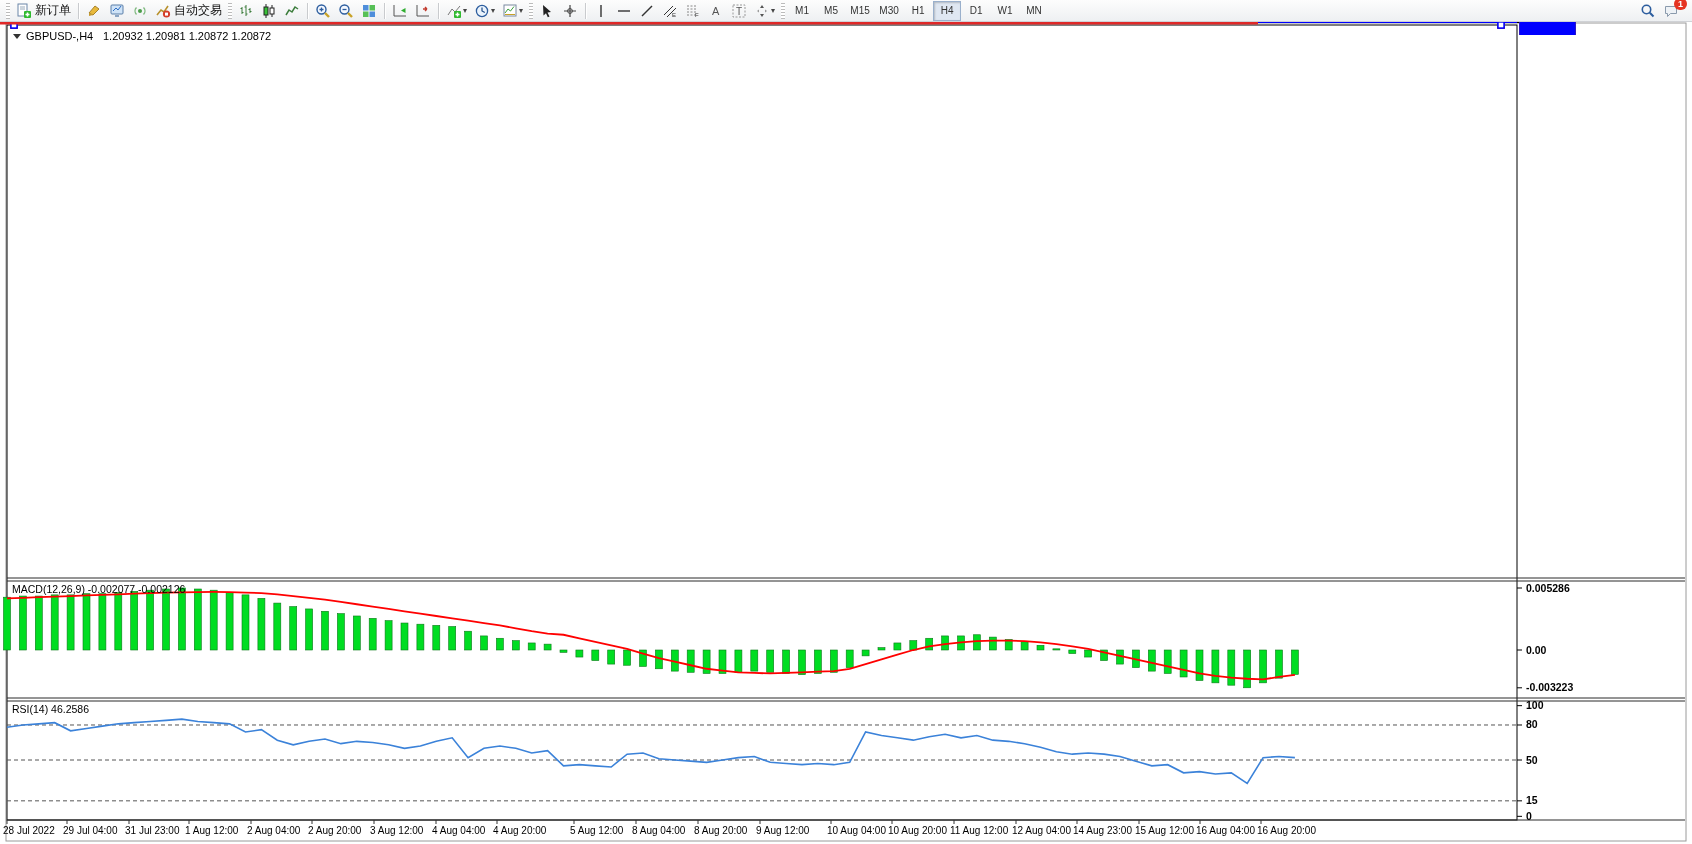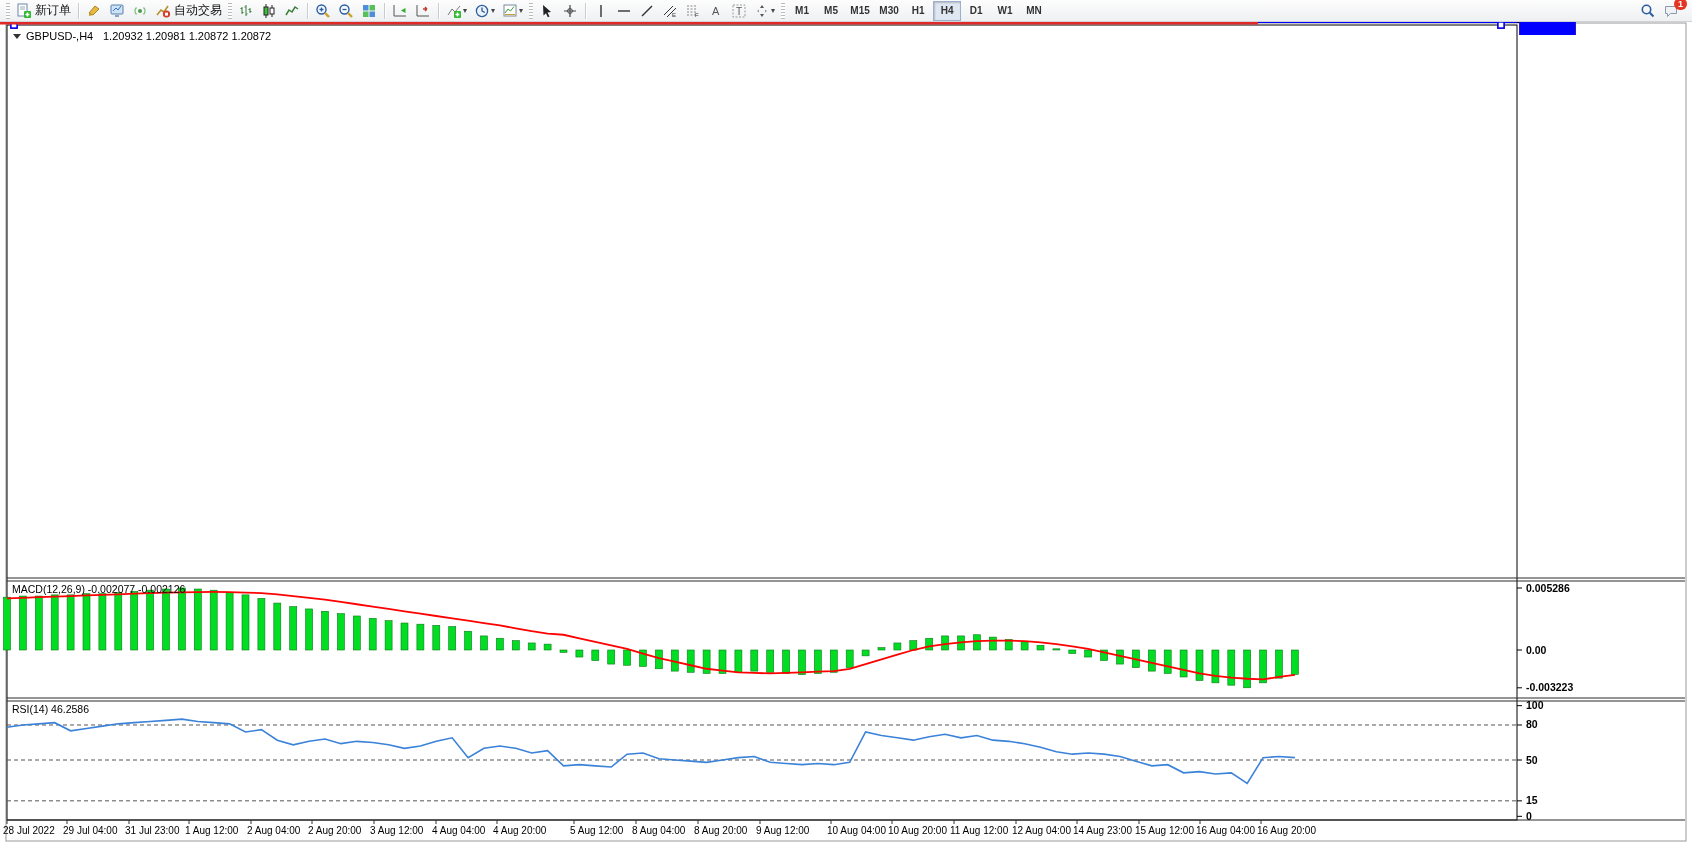--- a/index.html
+++ b/index.html
@@ -3,21 +3,21 @@
 <meta charset="utf-8">
 <style>
   html,body{margin:0;padding:0;background:#fff;font-family:"Liberation Sans",sans-serif;}
   #app{position:relative;width:1692px;height:844px;background:#fff;overflow:hidden;}
   
   .toolbar{position:absolute;left:0;top:0;width:1692px;height:22px;background:linear-gradient(#fdfdfd,#eef0f2);border-bottom:1px solid #d0d2d6;display:flex;align-items:center;padding:0 4px;box-sizing:border-box;gap:1px;}
   .tb{height:20px;min-width:20px;display:flex;align-items:center;justify-content:center;border:1px solid transparent;border-radius:2px;padding:0 2px;box-sizing:border-box;cursor:default;}
   .tb .lbl{font-size:12px;color:#111;margin-left:3px;white-space:nowrap;}
   .sep{width:1px;height:16px;background:#c9cbce;margin:0 3px;box-shadow:1px 0 0 #fff;}
   .grip{width:4px;height:16px;margin:0 2px;background:repeating-linear-gradient(#bbb 0 1px,#fff 1px 3px);}
-  .tf{font-size:10px;font-weight:700;color:#333;width:26px;height:18px;display:flex;align-items:center;justify-content:center;border:1px solid transparent;}
+  .tf{font-size:10px;font-weight:400;color:#333;width:26px;height:18px;display:flex;align-items:center;justify-content:center;border:1px solid transparent;}
   .tf.active{background:#dfe7f2;border:1px solid #9ab0cc;box-shadow:inset 1px 1px 2px rgba(0,0,0,.2);}
   .spacer{flex:1;}
   .badge{position:absolute;top:-4px;right:-6px;background:#e53422;color:#fff;border-radius:8px;font-size:9px;font-weight:700;padding:1px 4px;}
   .caret{font-size:8px;color:#444;margin-left:1px;}
   .icon16{width:16px;height:16px;display:block;}
   
   #chartwrap{position:absolute;left:0;top:22px;width:1692px;height:822px;background:#fff;}
   svg text{font-family:"Liberation Sans",sans-serif;}
 </style>
 </head>

